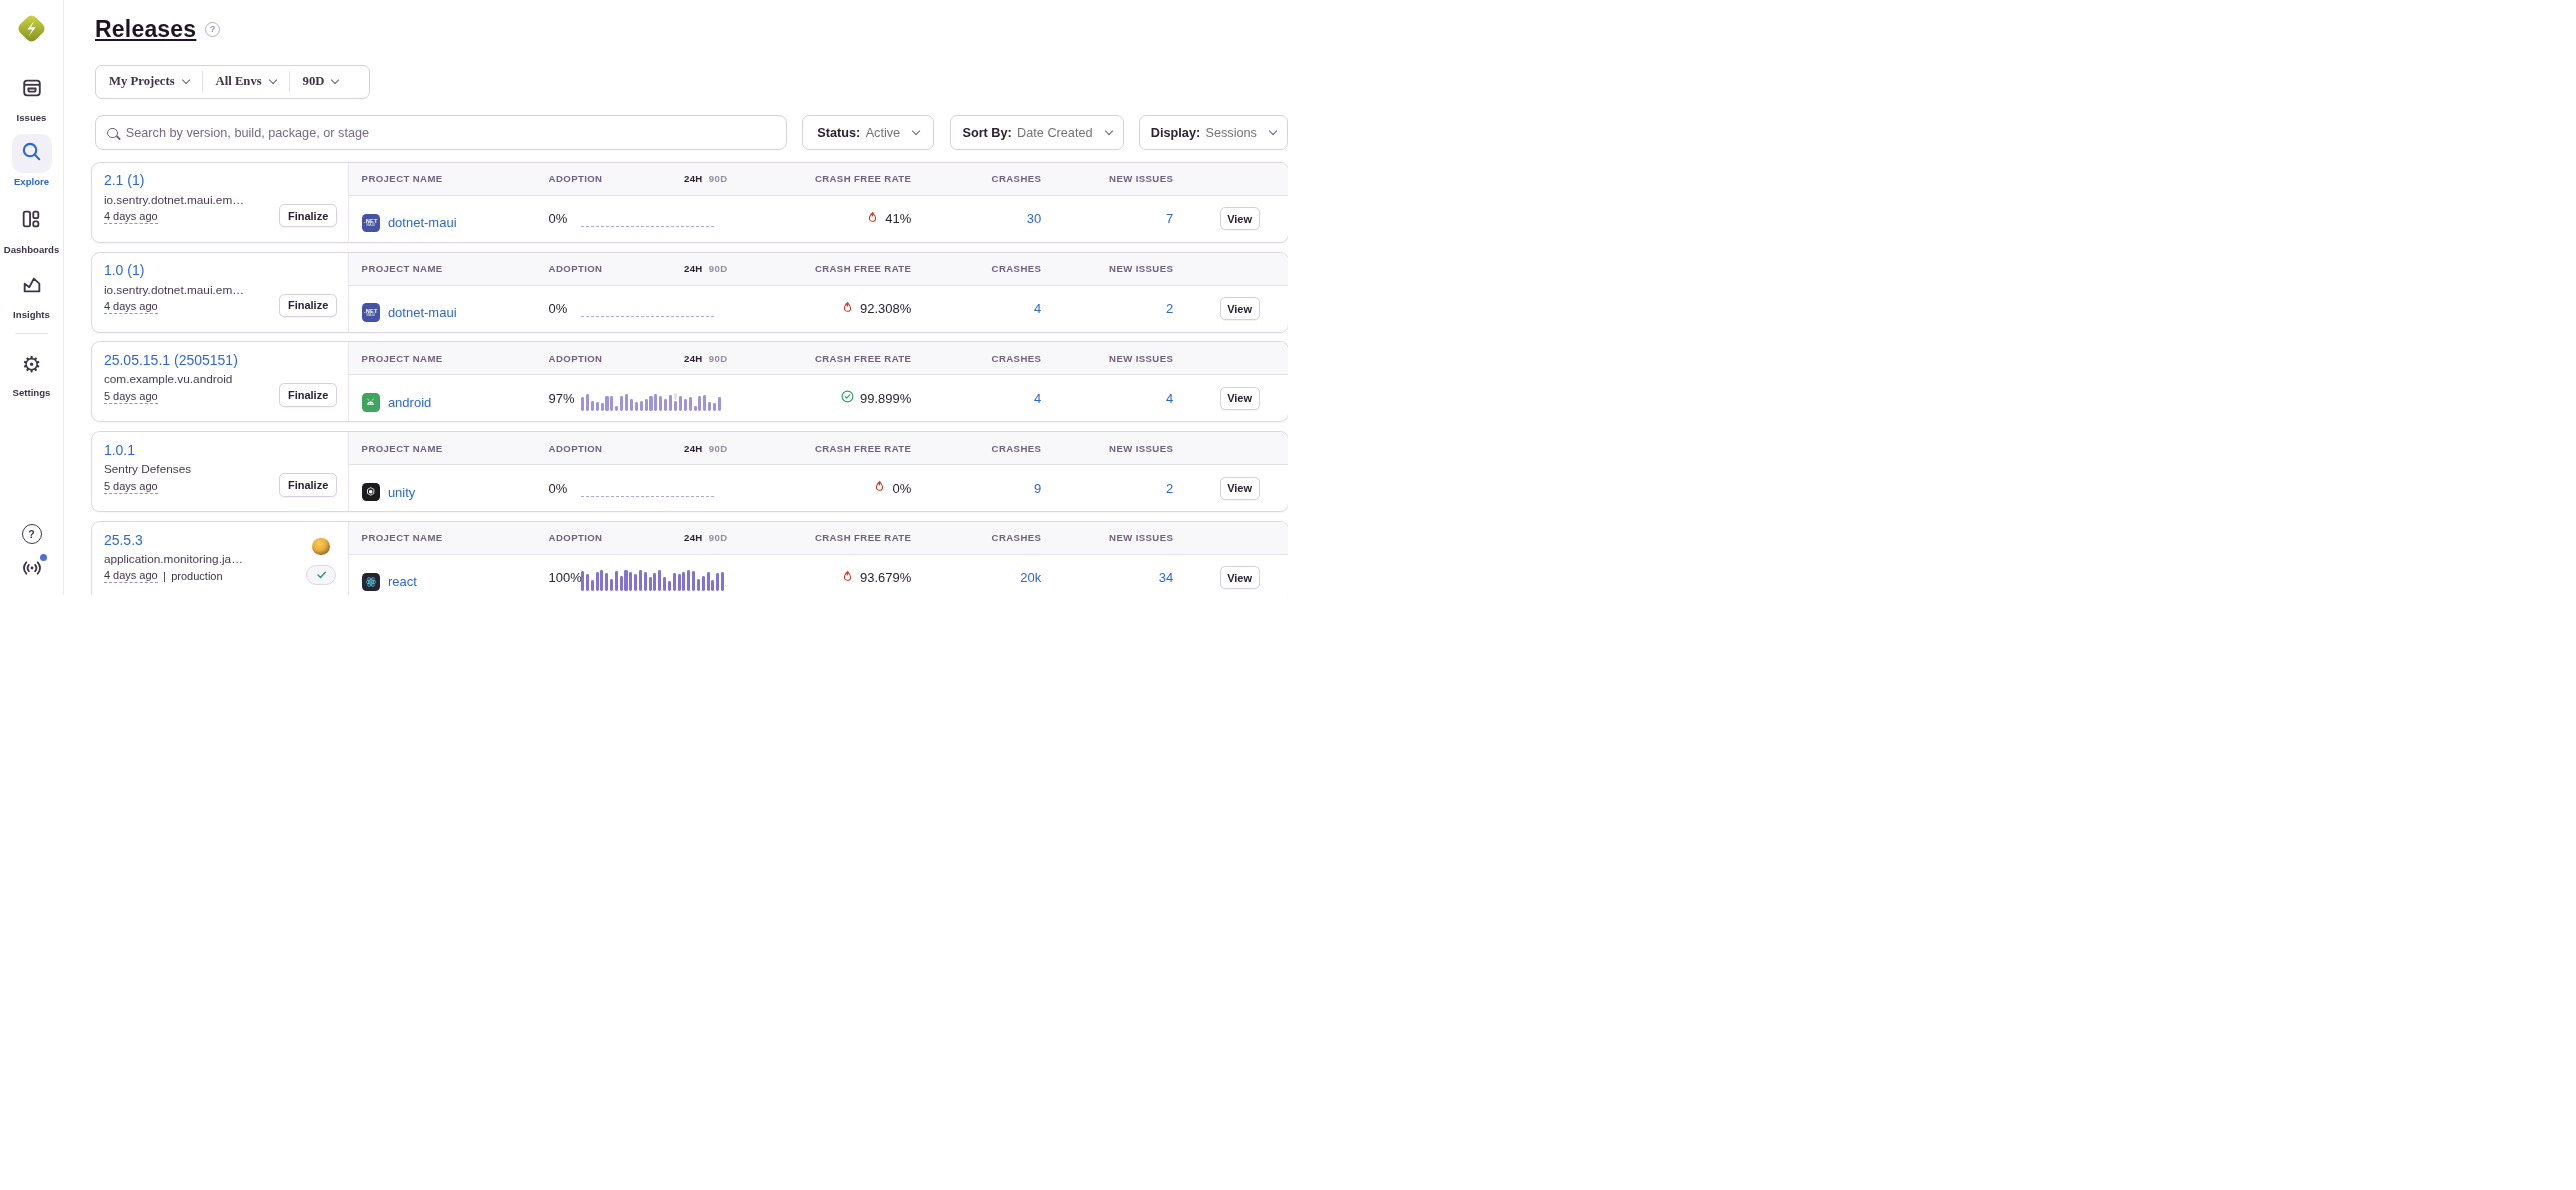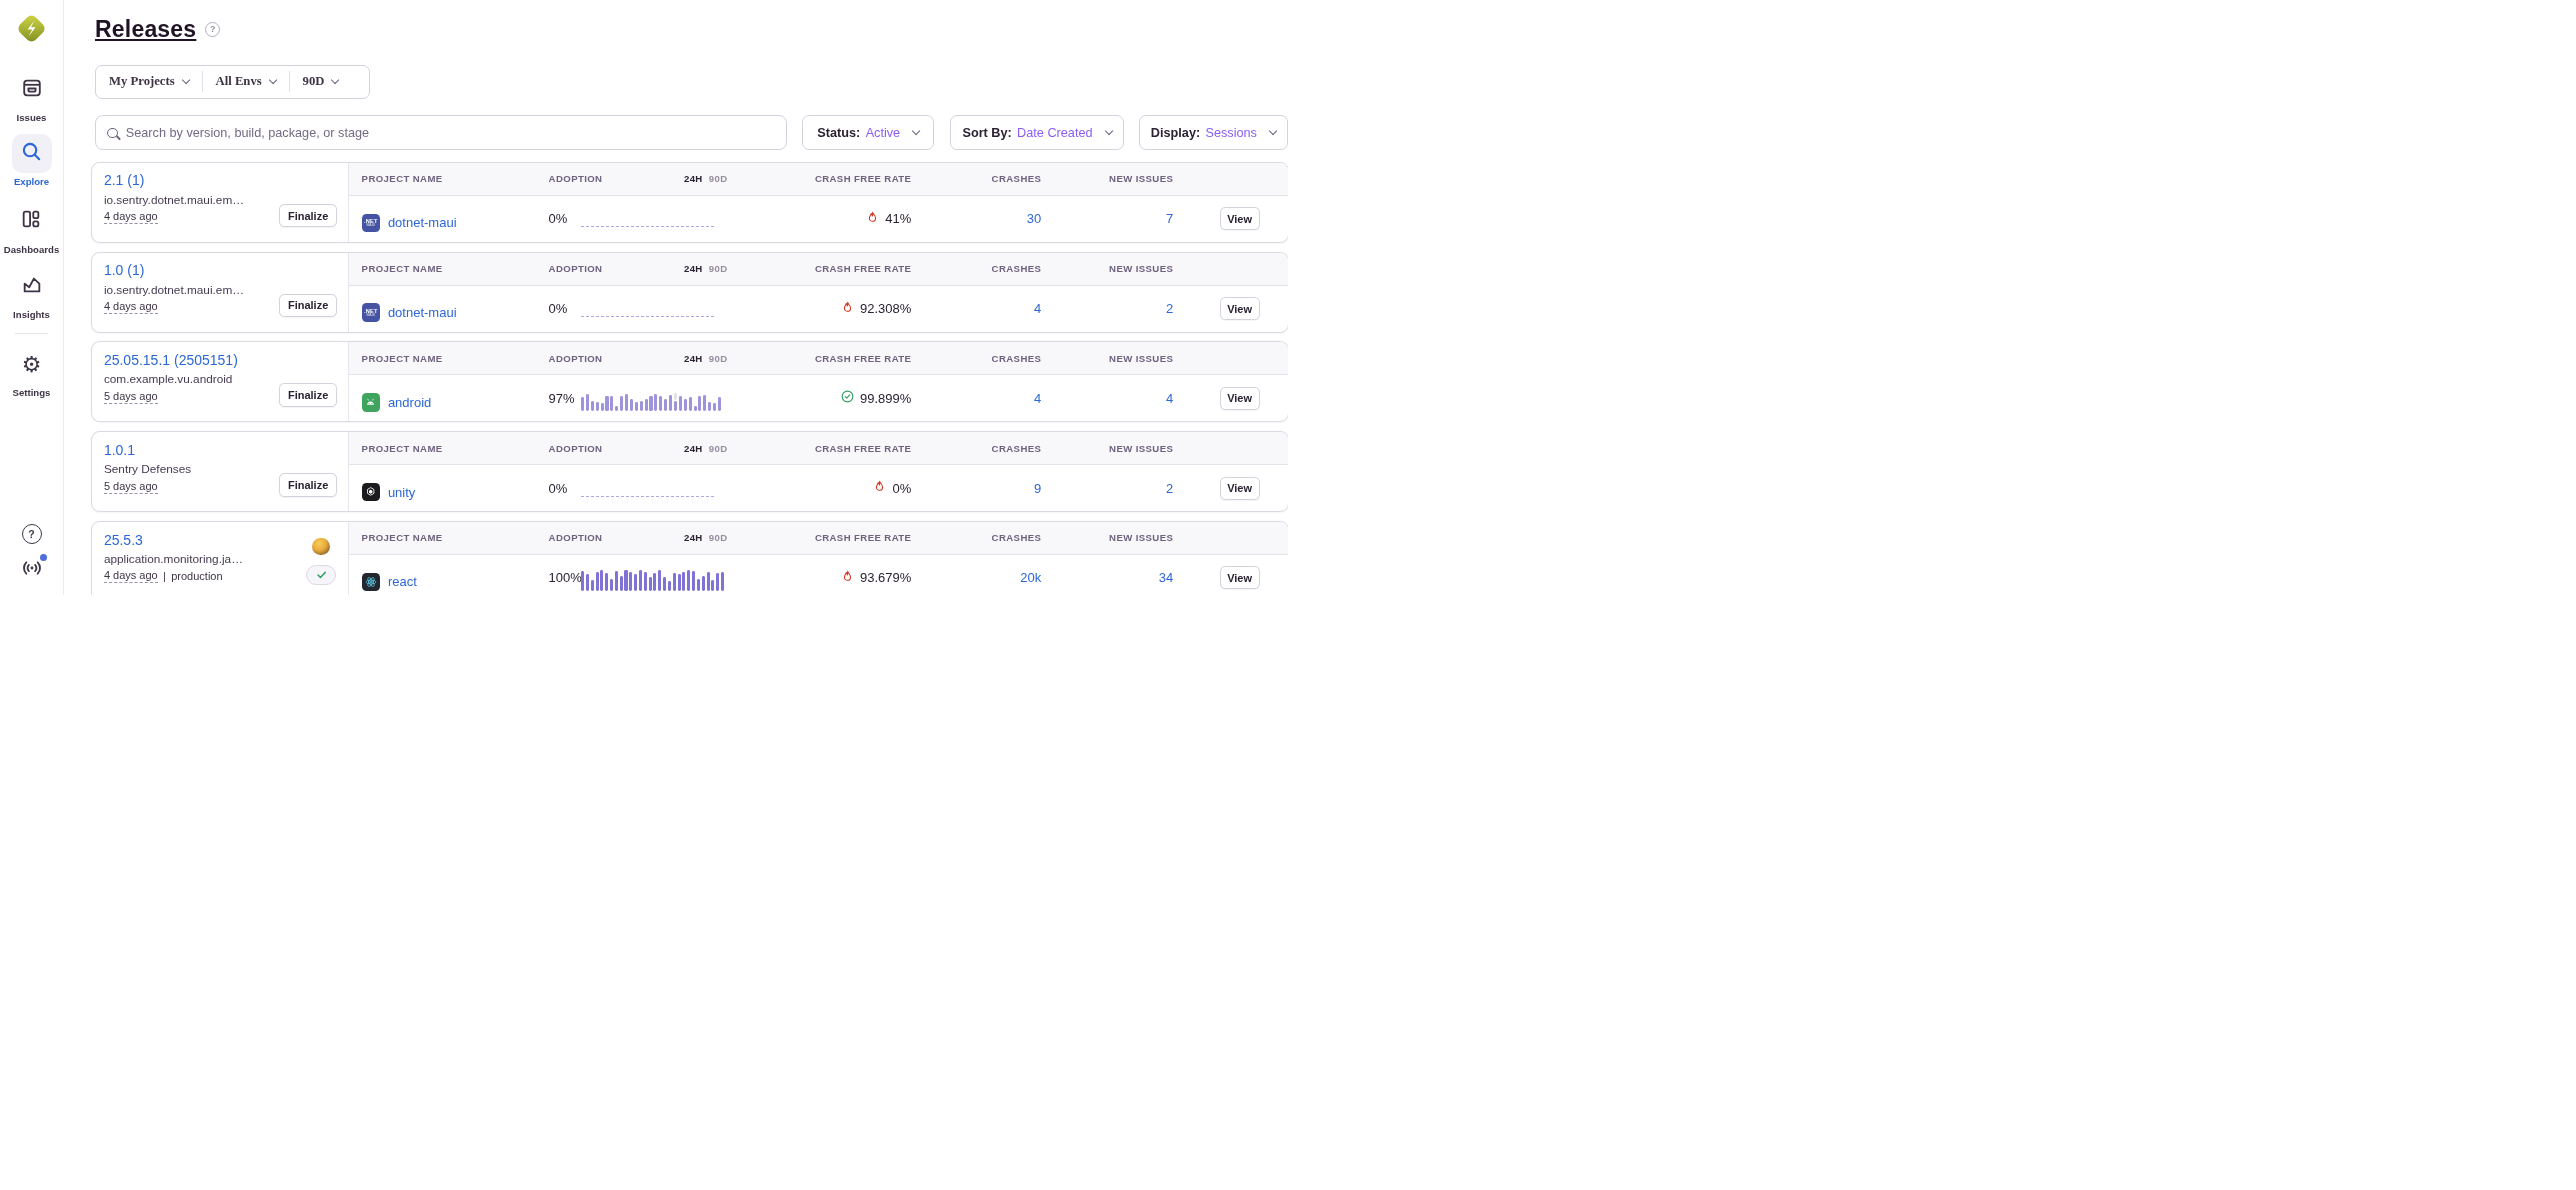--- a/index.html
+++ b/index.html
@@ -44,21 +44,21 @@
   .toolbar-row { margin-top:16.6px; display:flex; align-items:center; }
   .search-box { width:692px; height:35px; border:0.9px solid #d6d1dd; border-radius:7.9px;
     display:flex; align-items:center; padding:0 11.4px; gap:7.9px; background:#fff; }
   .mag { width:10.5px; height:10.5px; border:1.6px solid #6f627f; border-radius:50%; position:relative; flex:none; }
   .mag::after { content:''; position:absolute; width:5.3px; height:1.6px; background:#6f627f;
     transform:rotate(45deg); right:-4.4px; bottom:-1.8px; }
   .search-input { border:none; outline:none; flex:1; font-size:12.7px; color:#3e3446; font-family:inherit; background:transparent; }
   .search-input::placeholder { color:#756a84; }
   .ctl-btn { height:35px; border:0.9px solid #d6d1dd; border-radius:7px; background:#fff;
     display:flex; align-items:center; justify-content:center; gap:5.3px; font-size:12.7px; cursor:pointer; font-family:inherit; }
-  .ctl-label { font-weight:700; color:#2b2233; } .ctl-value { color:#8b5cf6;text-align:right; }
+  .ctl-label { font-weight:700; color:#2b2233; } .ctl-value { color:#737373;text-align:right; }
   .ctl-status { width:132px; margin-left:15.8px; } .ctl-sort { width:174px; margin-left:15.8px; } .ctl-display { width:149px; margin-left:15px; }
 
   
   .cards { margin-top:11.4px; margin-left:-4.4px; display:flex; flex-direction:column; gap:8.8px; width:1198px; }
   .card { position:relative; height:81px; border:0.9px solid #dcd7e1; border-radius:8.8px;
     display:flex; overflow:hidden; background:#fff; box-shadow:0 0.9px 1.8px rgba(43,34,51,.04); }
   .card-left { width:257px; flex:none; border-right:0.9px solid #e7e4ec; padding:9.6px 0 0 12.3px; position:relative; }
   .version { font-size:14px; color:#2c67d5; cursor:pointer; display:inline-block; }
   .package { margin-top:4.4px; font-size:11.8px; color:#453a50; white-space:nowrap; overflow:hidden; width:179px; }
   .meta { margin-top:3.5px; font-size:11px; color:#3e3446; display:flex; align-items:center; }

